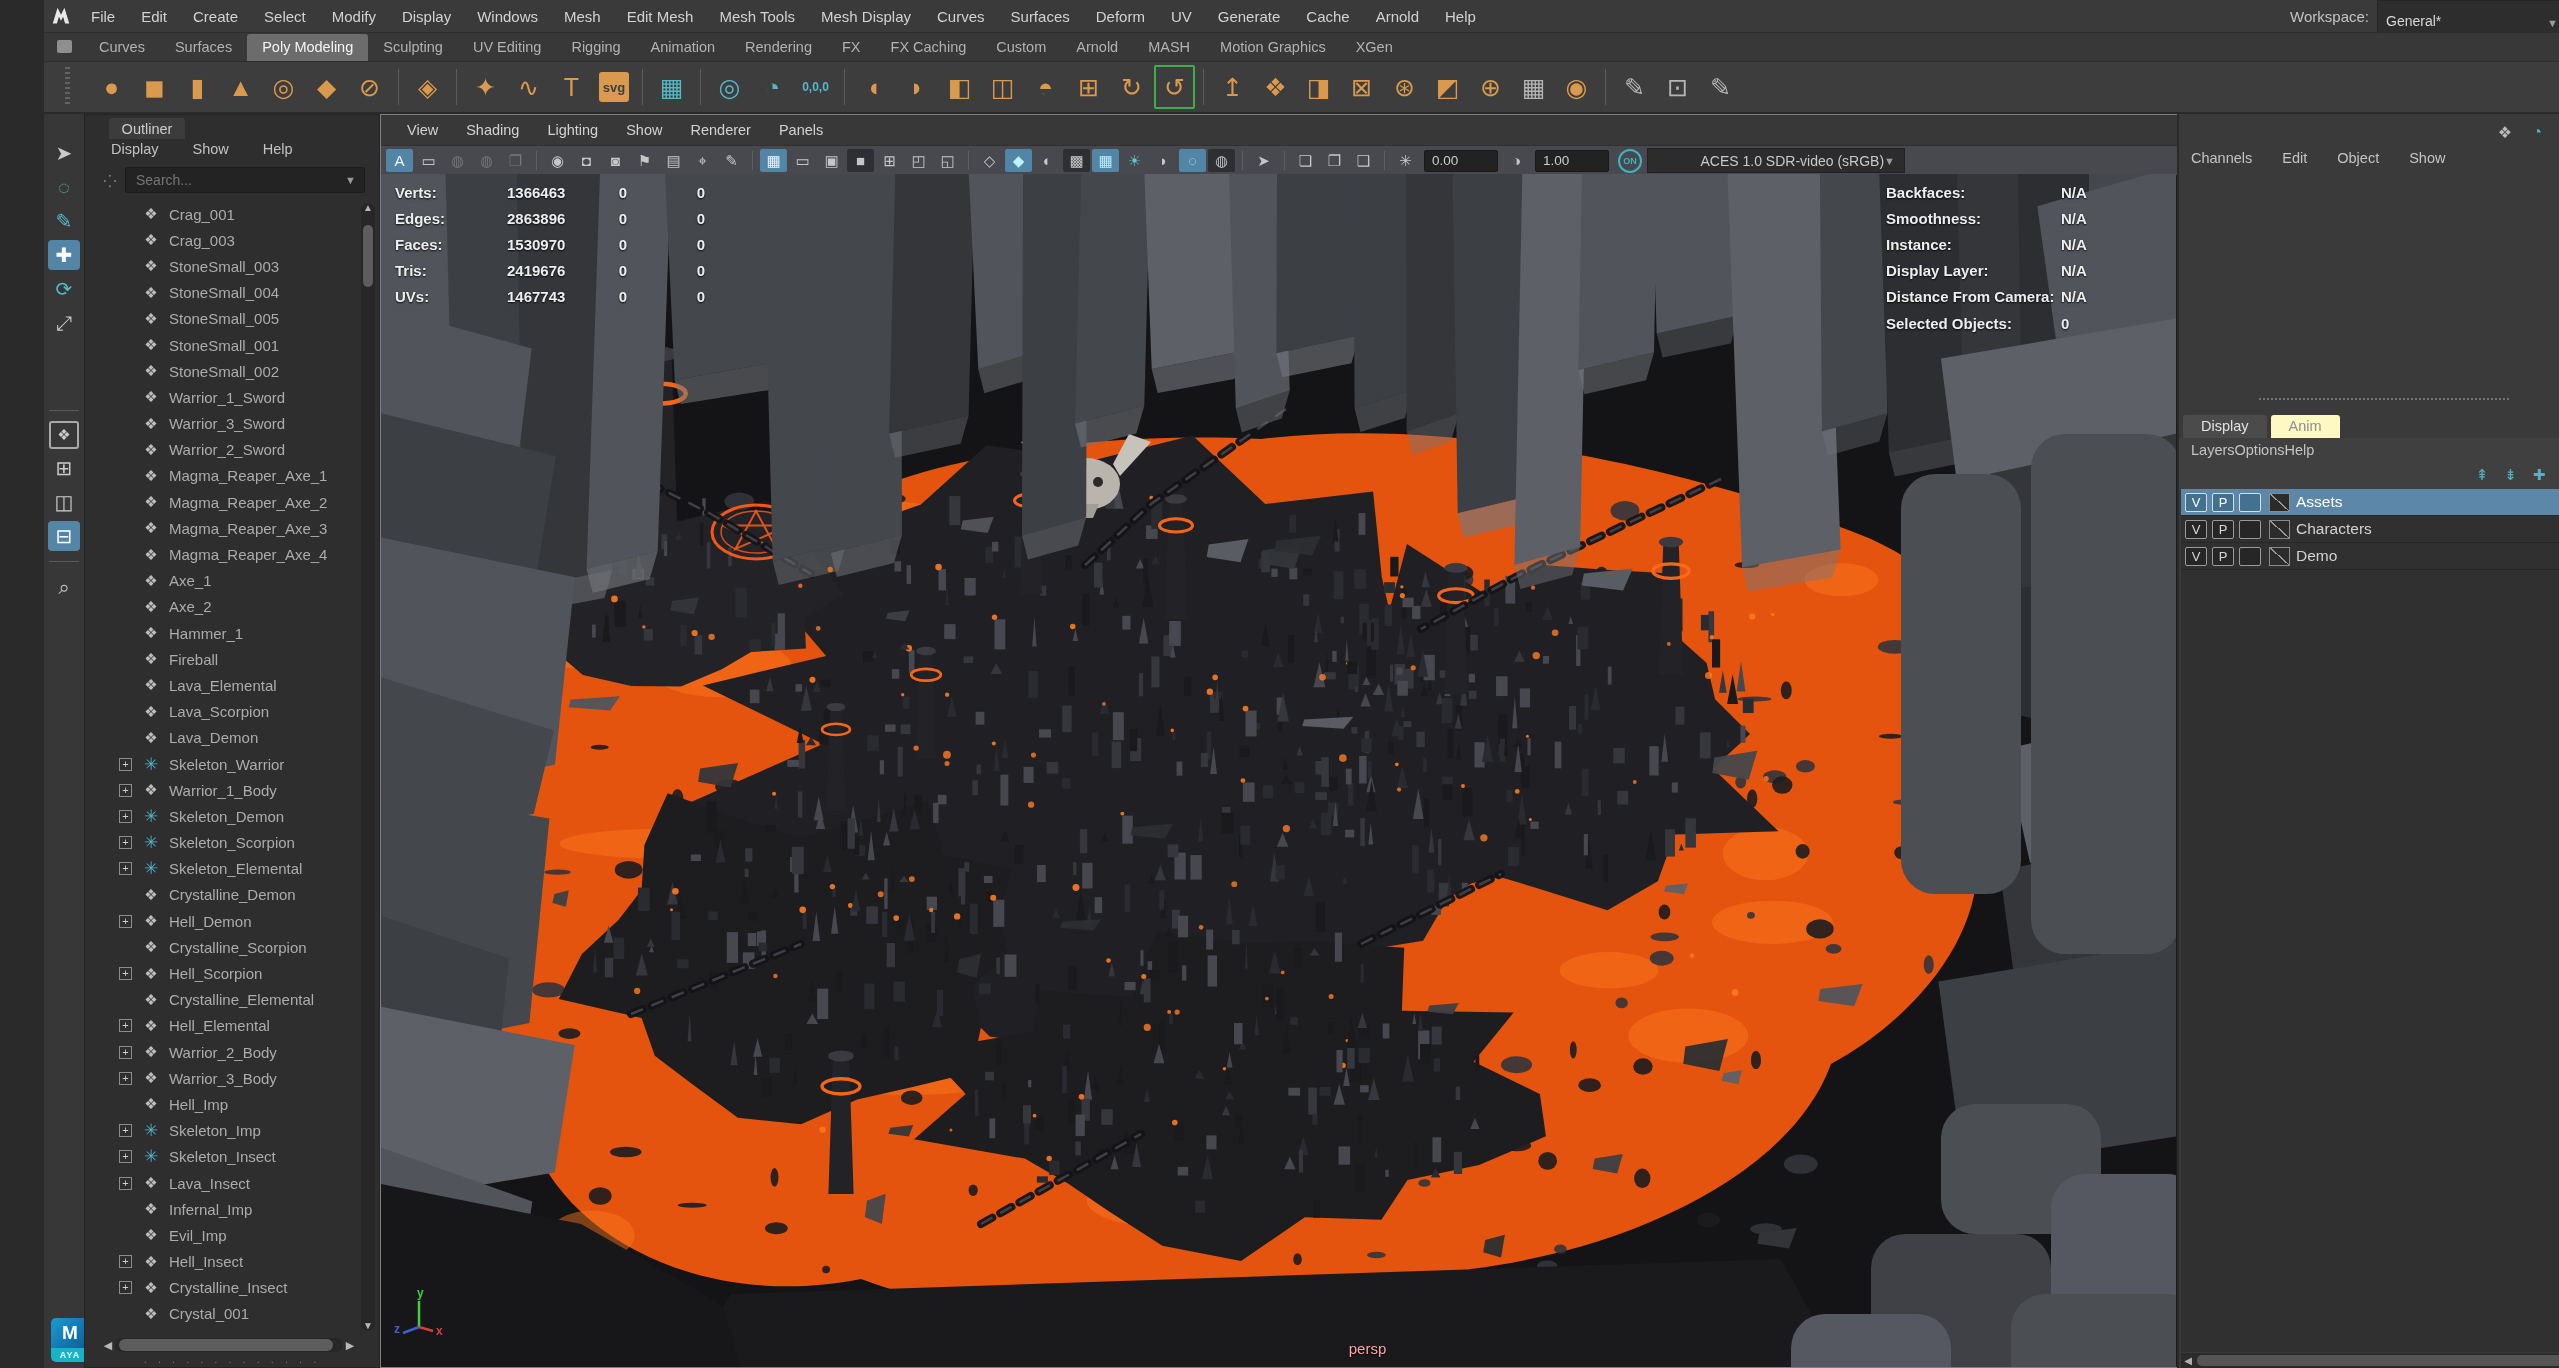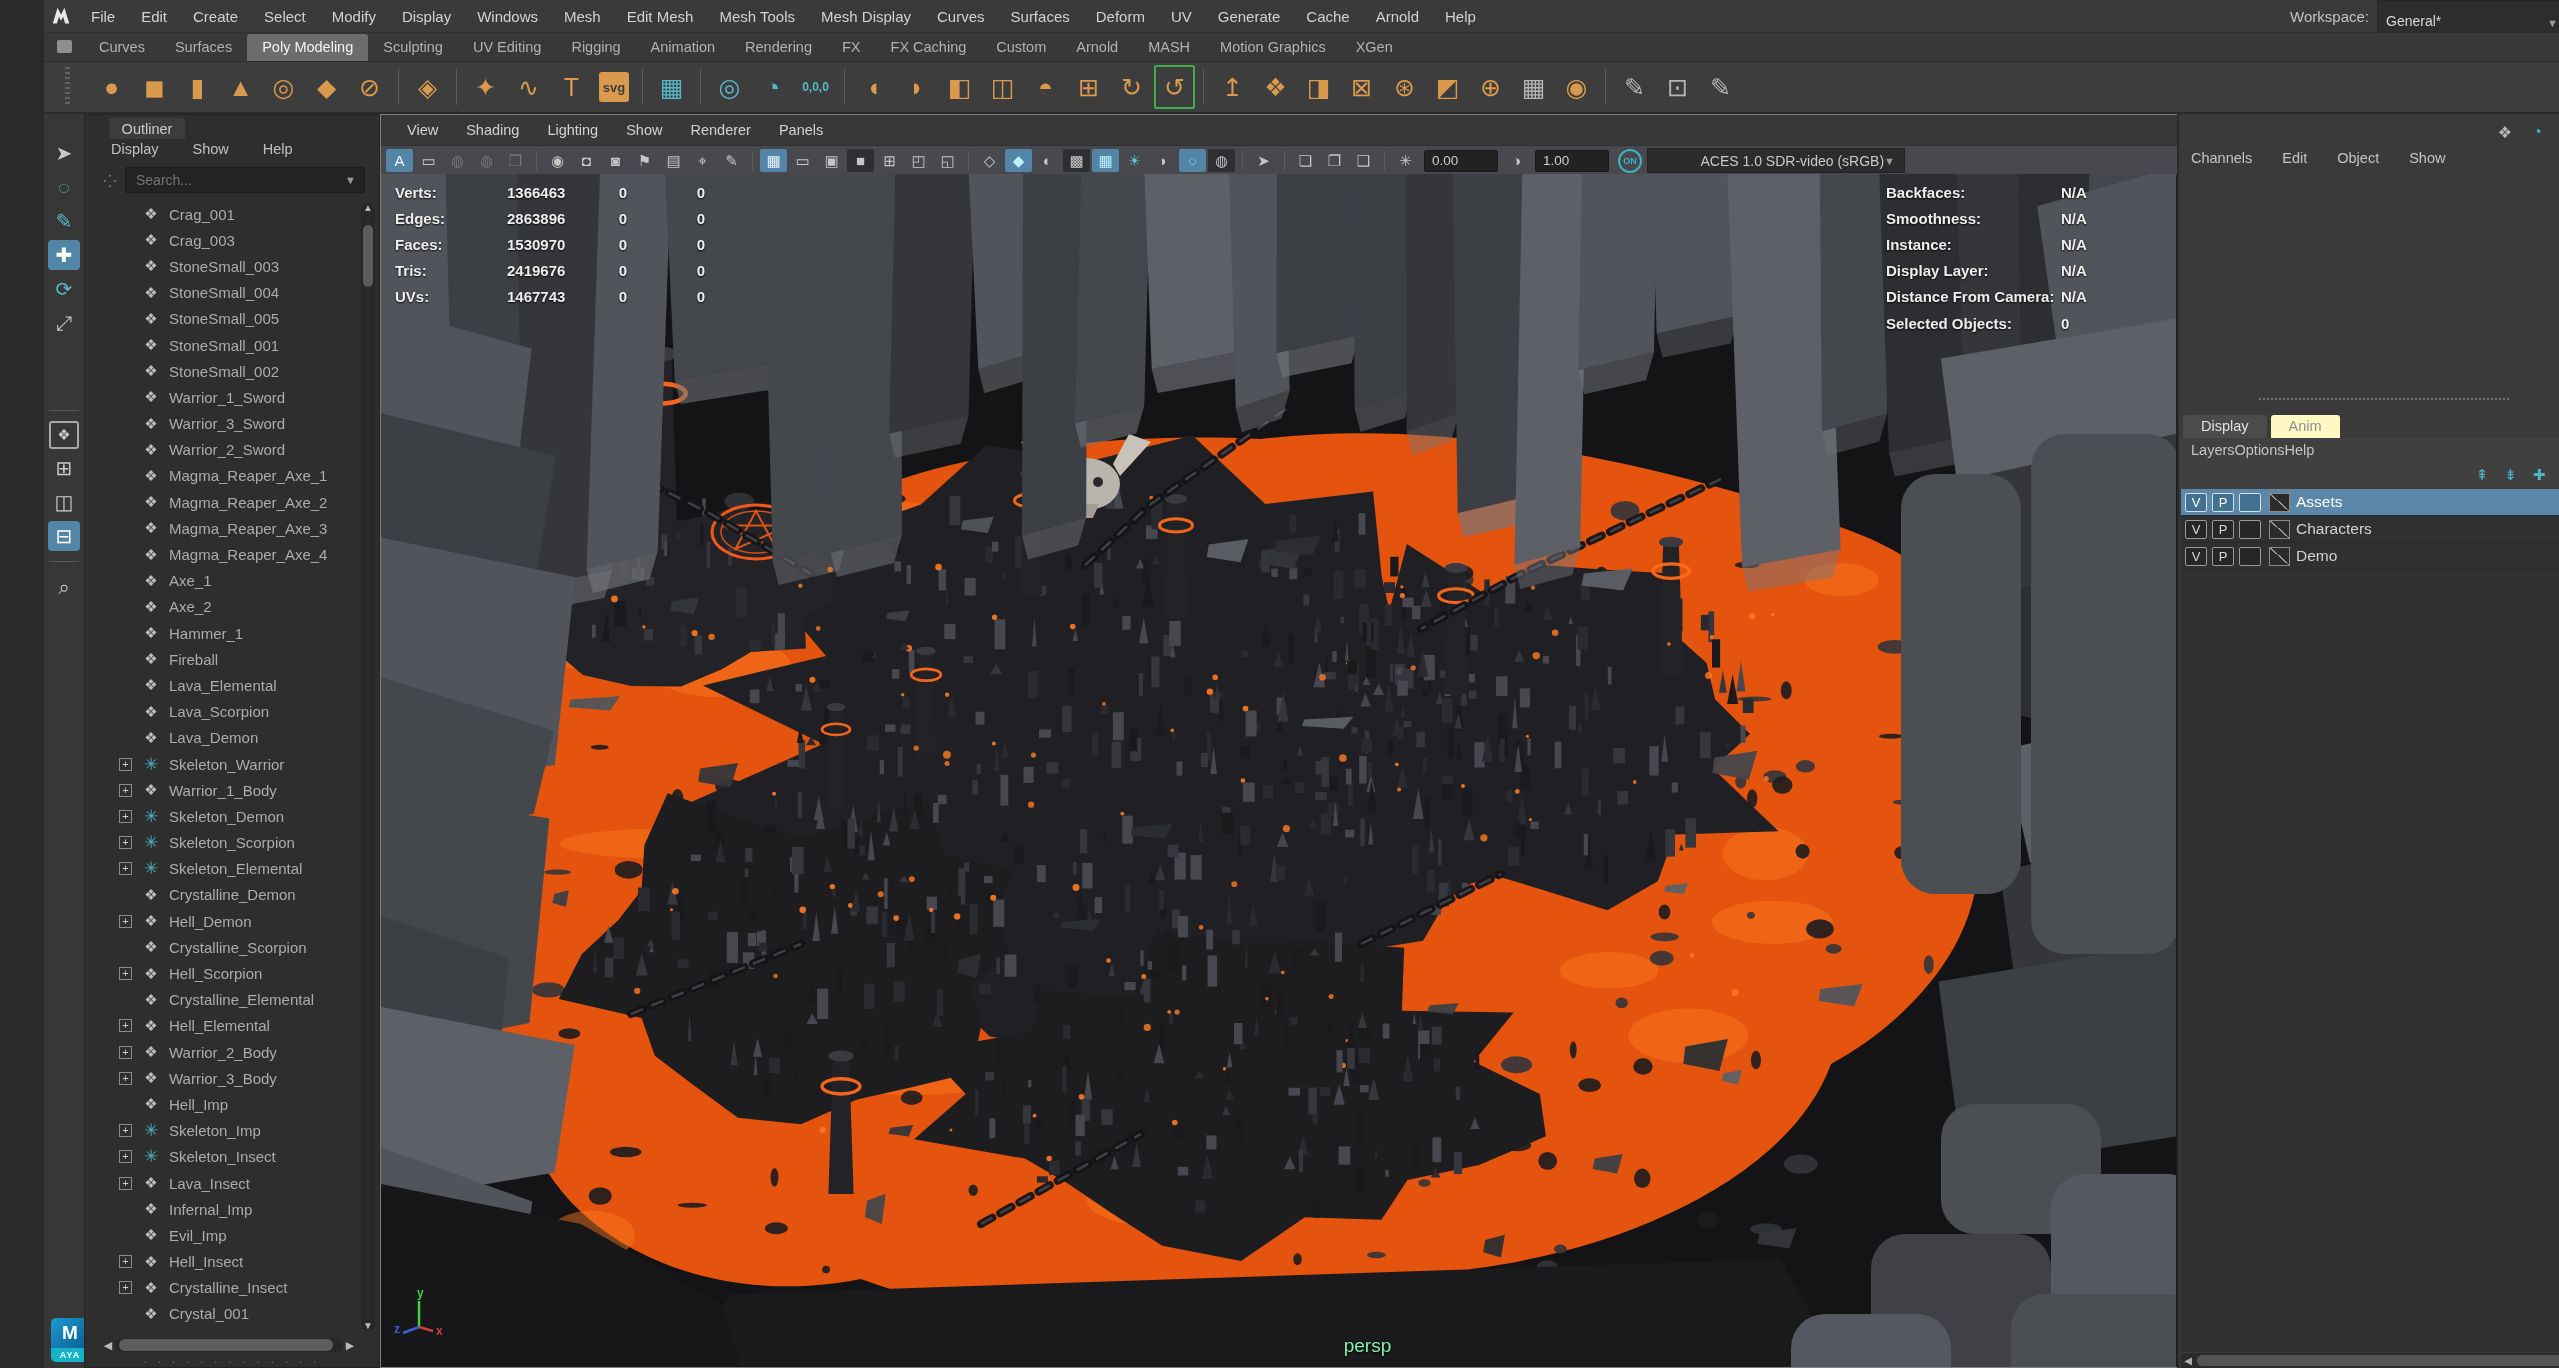--- a/index.html
+++ b/index.html
@@ -109,21 +109,21 @@
   
   .hud{position:absolute;font-size:15px;font-weight:bold;color:#eeeeee;text-shadow:0 1px 2px rgba(0,0,0,.9);}
   #hudleft{left:14px;top:5px;}
   .hudrow{display:flex;height:26.2px;align-items:center;}
   #hudleft .hl{width:112px;} #hudleft .h1{width:56px;text-align:right;}
   #hudleft .h2{width:64px;text-align:right;} #hudleft .h3{width:78px;text-align:right;}
   #hudright{left:1505px;top:5px;}
   #hudright .hl{width:175px;} #hudright .hv{width:60px;}
   #viewcube{position:absolute;right:28px;top:26px;width:104px;height:100px;opacity:.85;}
   #axisgizmo{position:absolute;left:12px;bottom:28px;}
-  #persplabel{position:absolute;left:50%;bottom:10px;transform:translateX(-50%);color:#86efac;font-size:19px;
+  #persplabel{position:absolute;left:50%;bottom:10px;transform:translateX(-50%);color:#fca5a5;font-size:15px;
               text-shadow:0 1px 2px #000;}
   
   #rightpanel{position:absolute;left:2133px;top:114px;bottom:0;width:412px;background:#3a3a3a;
               border-left:2px solid #2a2a2a;box-sizing:border-box;}
   #cb-icons{position:absolute;right:10px;top:8px;display:flex;gap:12px;}
   .cbic{width:20px;height:20px;display:flex;align-items:center;justify-content:center;font-size:16px;color:#b9b9b9;}
   .cbic.t{color:#49b9cc;}
   #cb-menus{position:absolute;left:12px;top:36px;display:flex;gap:30px;font-size:14.5px;color:#c4c4c4;}
   #cb-message{position:absolute;left:30px;top:162px;width:345px;text-align:center;color:#9c9c9c;font-size:15px;
               font-weight:bold;line-height:22px;}

